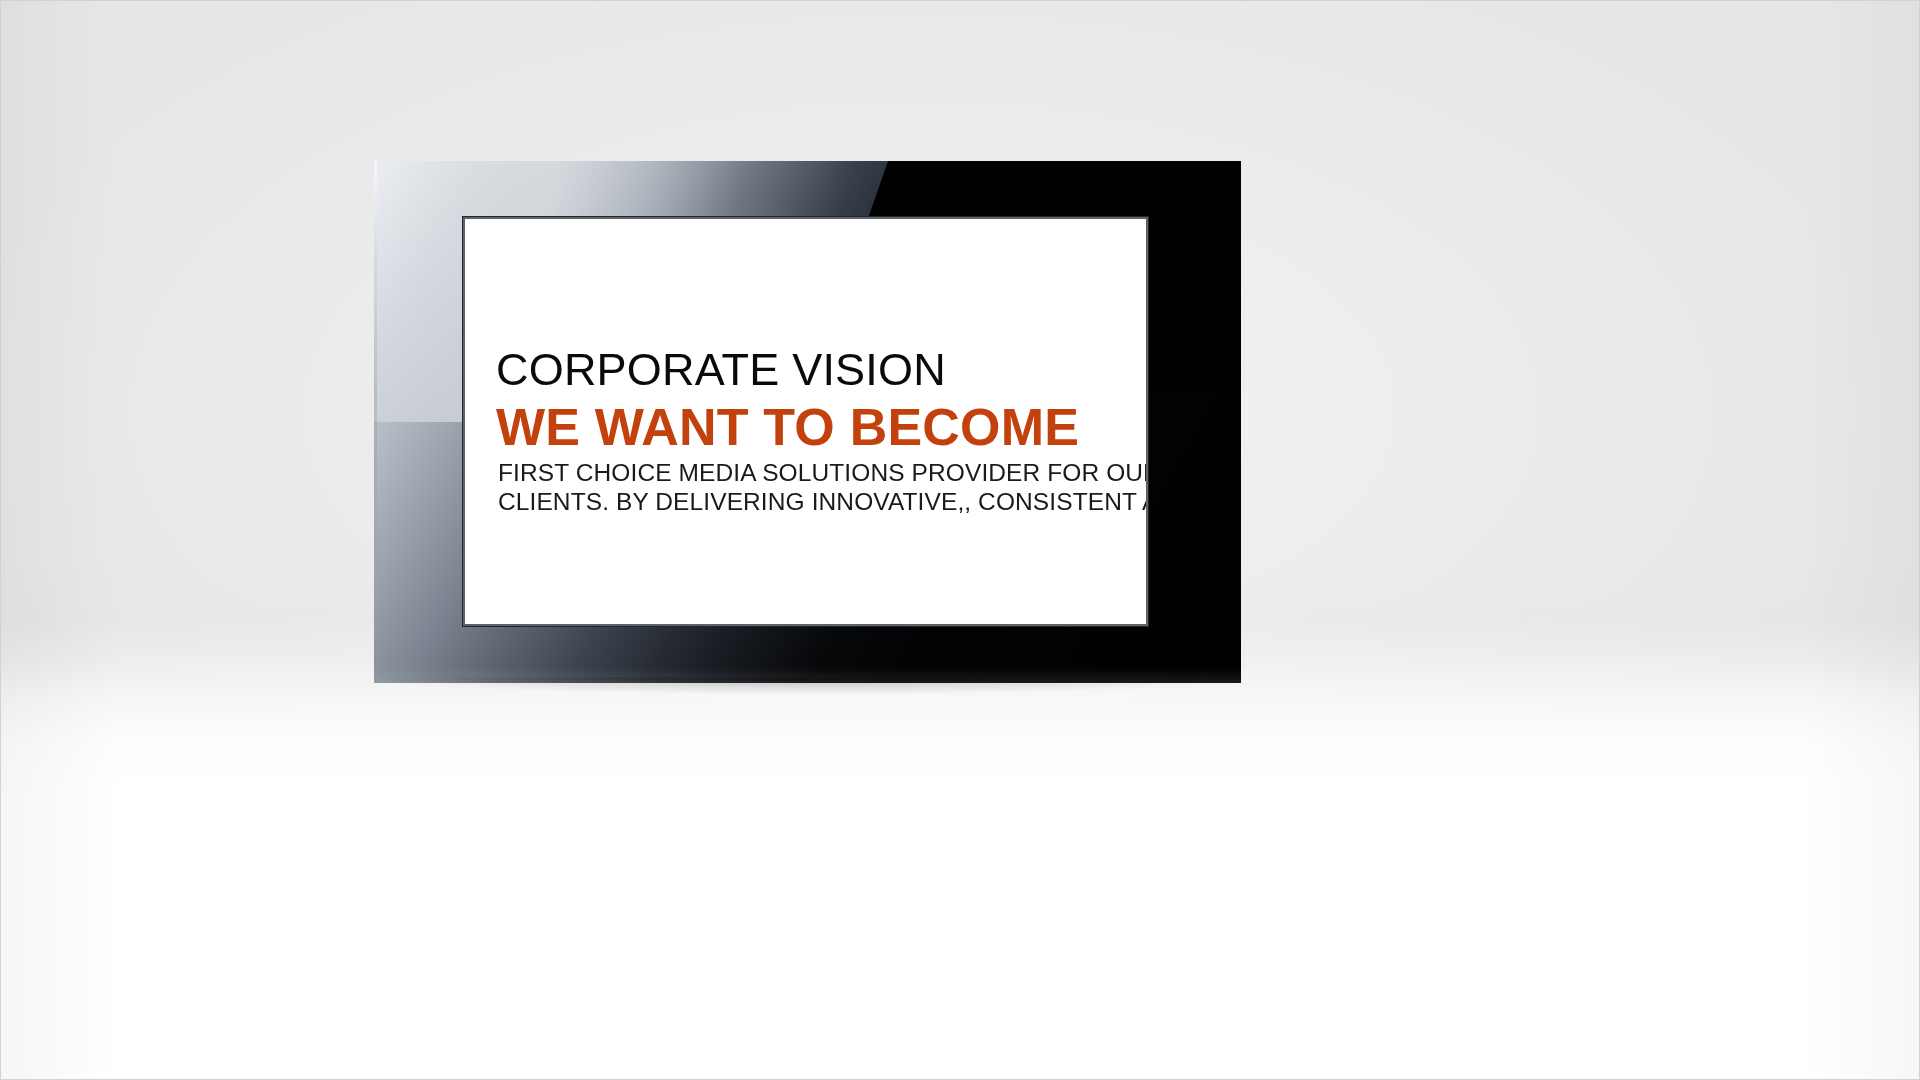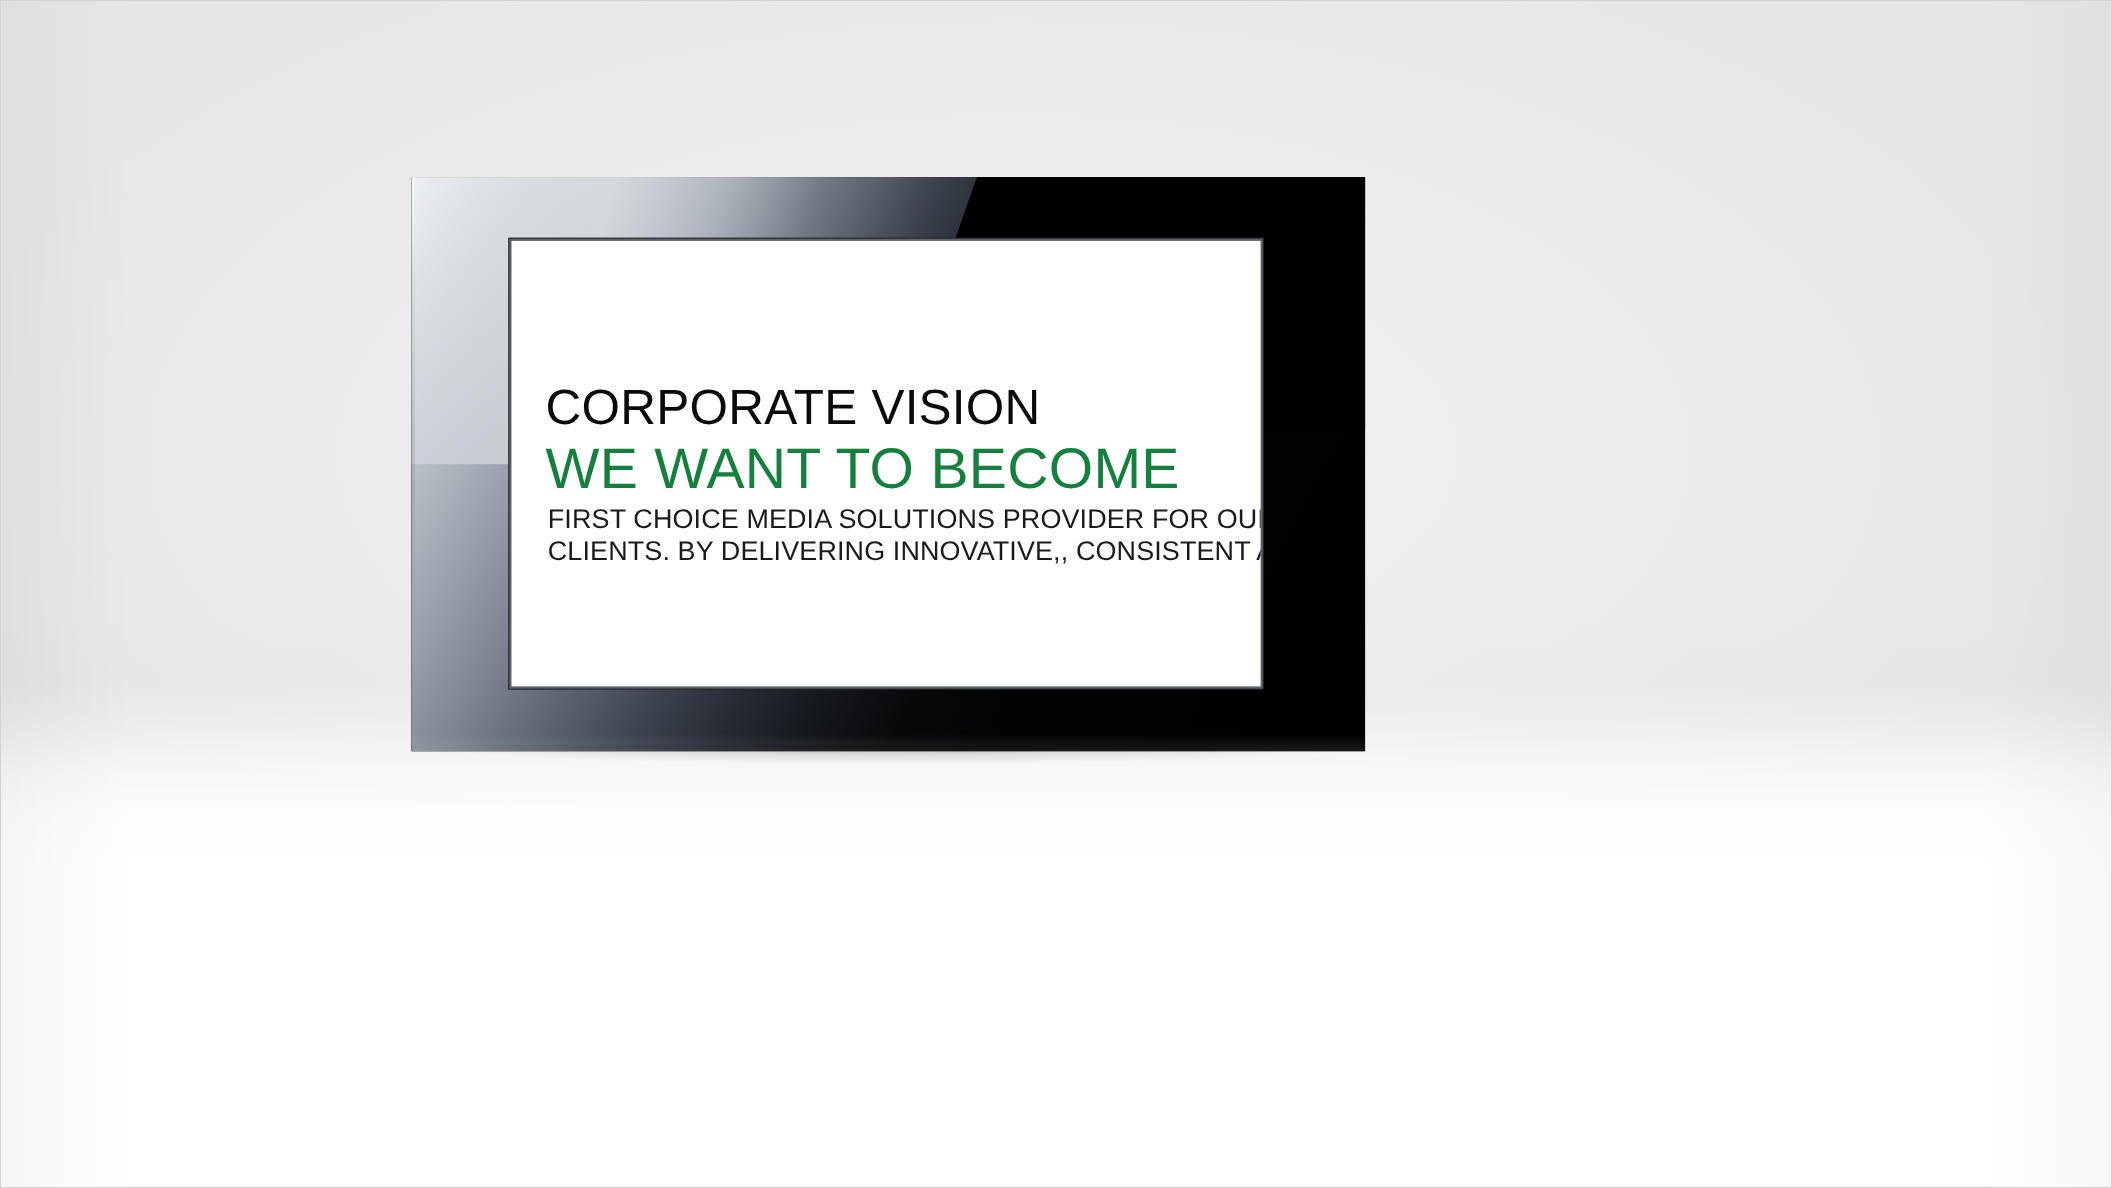--- a/index.html
+++ b/index.html
@@ -179,26 +179,26 @@
     font-size: 45px;
     line-height: 1.0;
     letter-spacing: 0.2px;
     white-space: nowrap;
     font-weight: 400;
   }
   .slide-subtitle {
     position: absolute;
     left: 0;
     top: 182px;
-    color: #15803d;
+    color: #c2410c;
     font-size: 52px;
     line-height: 1.0;
     letter-spacing: 0.2px;
     white-space: nowrap;
-    font-weight: 400;
+    font-weight: 700;
   }
   .slide-body {
     position: absolute;
     left: 2px;
     top: 240px;
     width: 648px;
     color: #1a1a1a;
     font-size: 24.5px;
     line-height: 28.5px;
     font-weight: 400;

